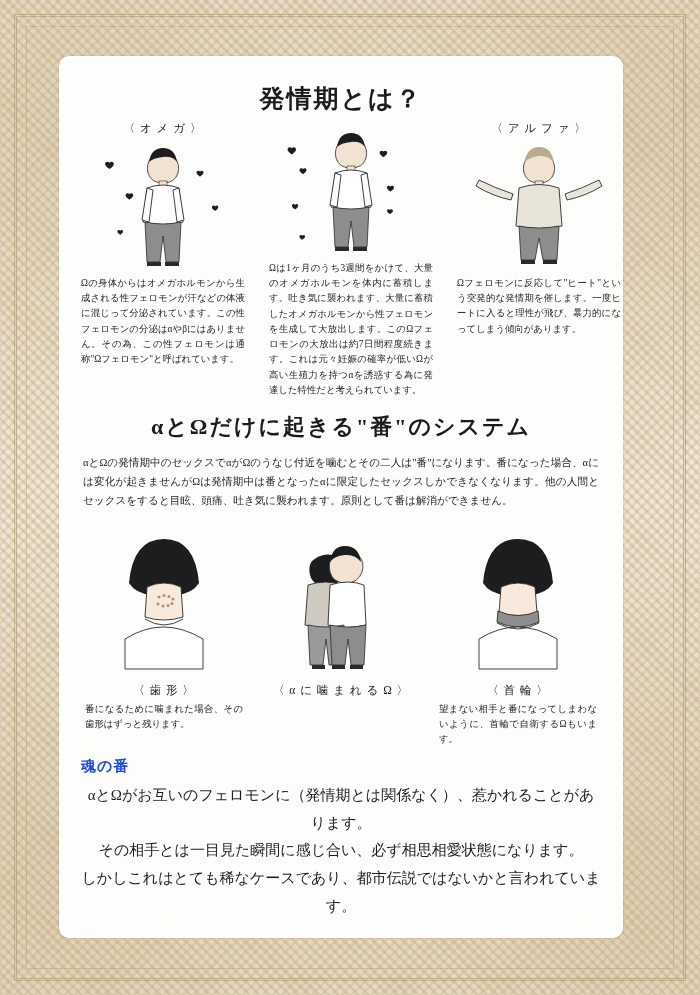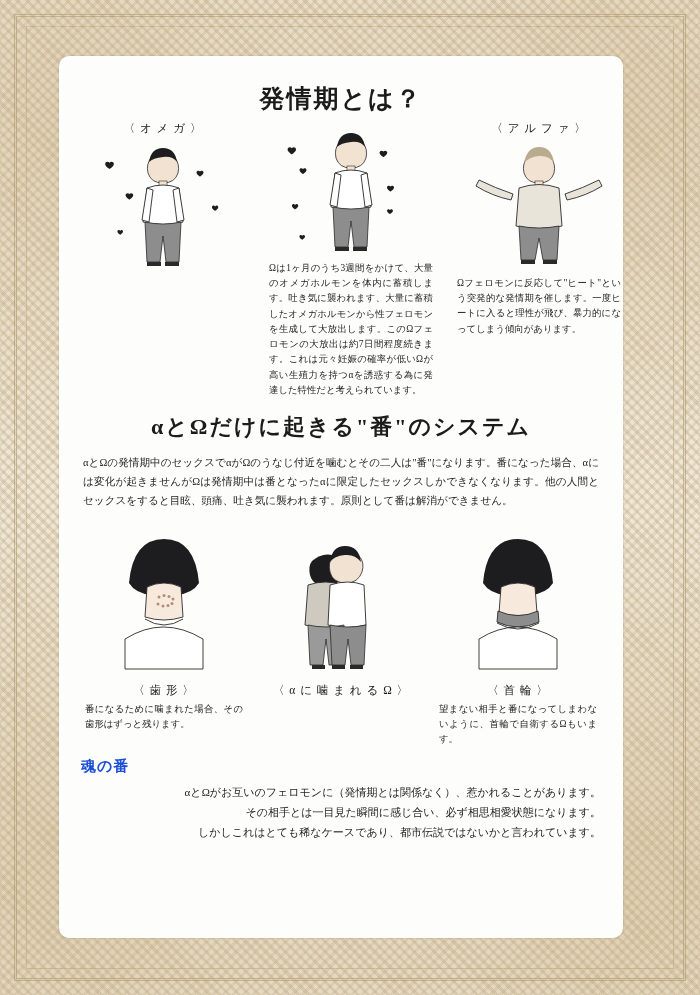--- a/index.html
+++ b/index.html
@@ -142,23 +142,23 @@
     color: #232323;
     margin-top: 4px;
     text-align: justify;
     padding: 0 4px;
   }
 
   .soul {
     margin-top: 10px;
   }
   .soul-line {
-    font-size: 11px;
+    font-size: 15px;
     line-height: 1.85;
-    text-align: right;
+    text-align: center;
     color: #1e1e1e;
   }
 
   
   svg { display: block; margin: 0 auto; overflow: visible; }
 </style>
 </head>
 <body>
 
 <div class="page-frame"></div>
@@ -189,20 +189,21 @@
 
           <path d="M66 50 q16 -6 32 0 l4 34 q-20 5 -40 0z" fill="#ffffff" stroke="#2a2a2a" stroke-width="0.9"></path>
           <path d="M66 50 l-5 32 l7 2 l4 -32z" fill="#ffffff" stroke="#2a2a2a" stroke-width="0.9"></path>
           <path d="M98 50 l5 32 l-7 2 l-4 -32z" fill="#ffffff" stroke="#2a2a2a" stroke-width="0.9"></path>
 
           <path d="M64 84 q18 4 36 0 l-2 40 l-13 0 l-3 -26 l-3 26 l-13 0z" fill="#8d8d8d" stroke="#2a2a2a" stroke-width="0.8"></path>
           <rect x="66" y="124" width="14" height="4" fill="#2a2a2a"></rect>
           <rect x="84" y="124" width="14" height="4" fill="#2a2a2a"></rect>
         </svg>
       </div>
+      <div class="col-body">Ωの身体からはオメガホルモンから生成される性フェロモンが汗などの体液に混じって分泌されています。この性フェロモンの分泌はαやβにはありません。その為、この性フェロモンは通称"Ωフェロモン"と呼ばれています。</div>
     </div>
 
     <div class="col">
       <div class="col-label"></div>
       <div class="fig">
         <svg width="164" height="130" viewBox="0 0 164 130" aria-hidden="true">
           <g fill="#1d1d1f">
             <path d="M28 32 c-2-3-7-2-7 2 0 4 7 8 7 8 s7-4 7-8 c0-4-5-5-7-2z" transform="scale(0.6) translate(10,10)"></path>
             <path d="M28 32 c-2-3-7-2-7 2 0 4 7 8 7 8 s7-4 7-8 c0-4-5-5-7-2z" transform="scale(0.5) translate(40,60)"></path>
             <path d="M28 32 c-2-3-7-2-7 2 0 4 7 8 7 8 s7-4 7-8 c0-4-5-5-7-2z" transform="scale(0.45) translate(30,150)"></path>

